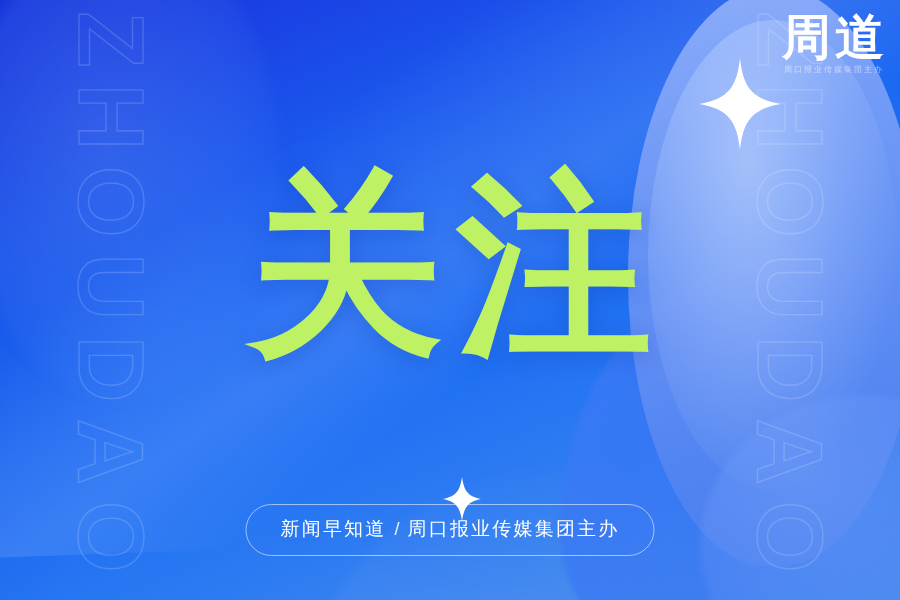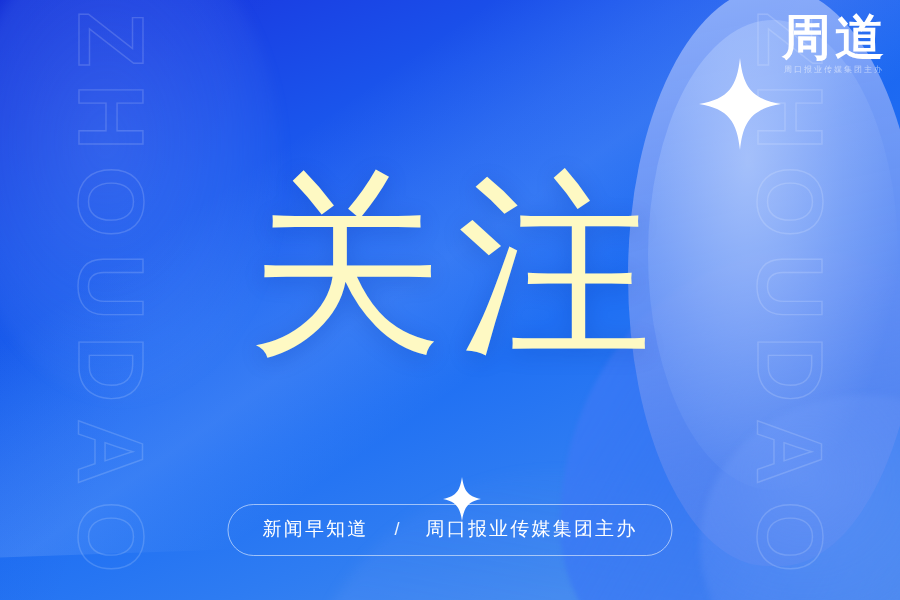--- a/index.html
+++ b/index.html
@@ -213,40 +213,40 @@
     right: 0;
     top: 168px;
     text-align: center;
     z-index: 7;
   }
   .headline-text {
     display: inline-block;
     font-family: "DejaVu Sans", "Liberation Sans", sans-serif;
     font-size: 195px;
     line-height: 1;
-    font-weight: 400;
-    color: #fef9c3;
+    font-weight: 700;
+    color: #bef264;
     letter-spacing: 14px;
     text-indent: 14px;
     text-shadow: 0 4px 22px rgba(10,40,150,0.22);
   }
 
   
   .banner {
     position: absolute;
     left: 50%;
     transform: translateX(-50%);
     bottom: 44px;
     padding: 11px 34px 13px;
     border: 1.4px solid rgba(255,255,255,0.55);
     border-radius: 26px;
     z-index: 9;
     display: flex;
     align-items: center;
-    gap: 24px;
+    gap: 6px;
     white-space: nowrap;
   }
   .banner-item {
     color: #ffffff;
     font-size: 19px;
     letter-spacing: 2.2px;
     font-weight: 400;
   }
   .banner-sep {
     color: rgba(255,255,255,0.9);

